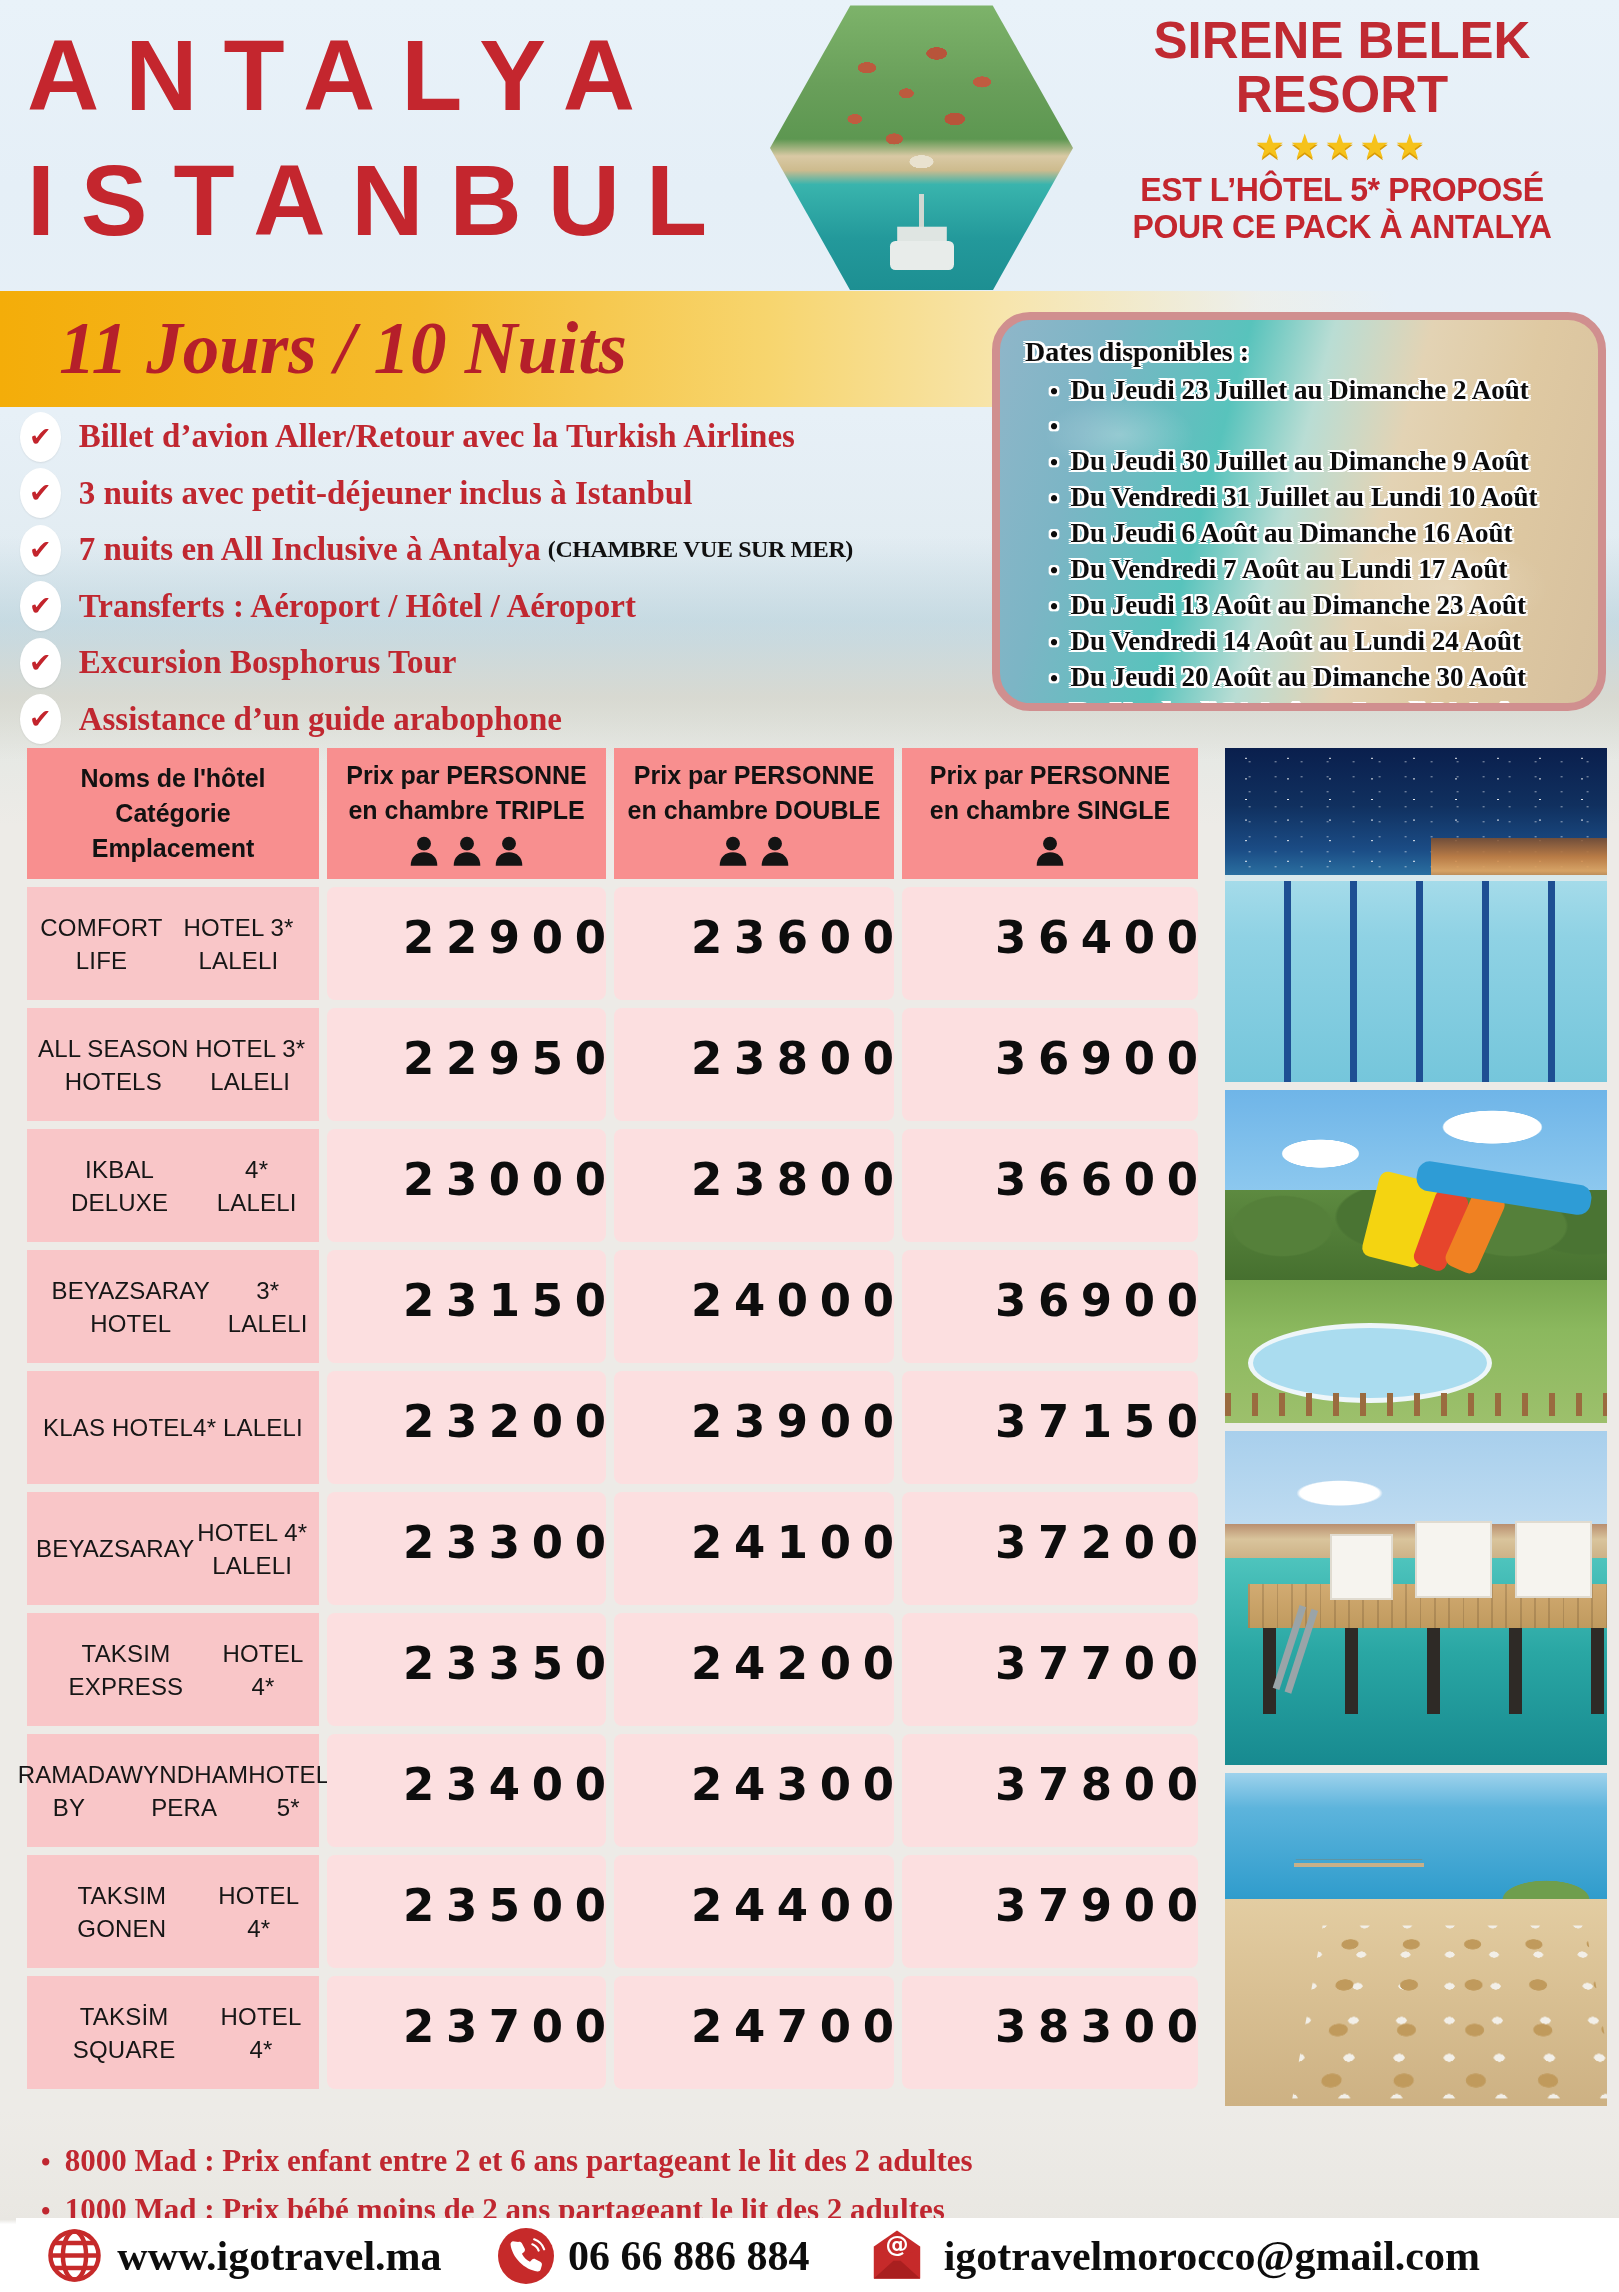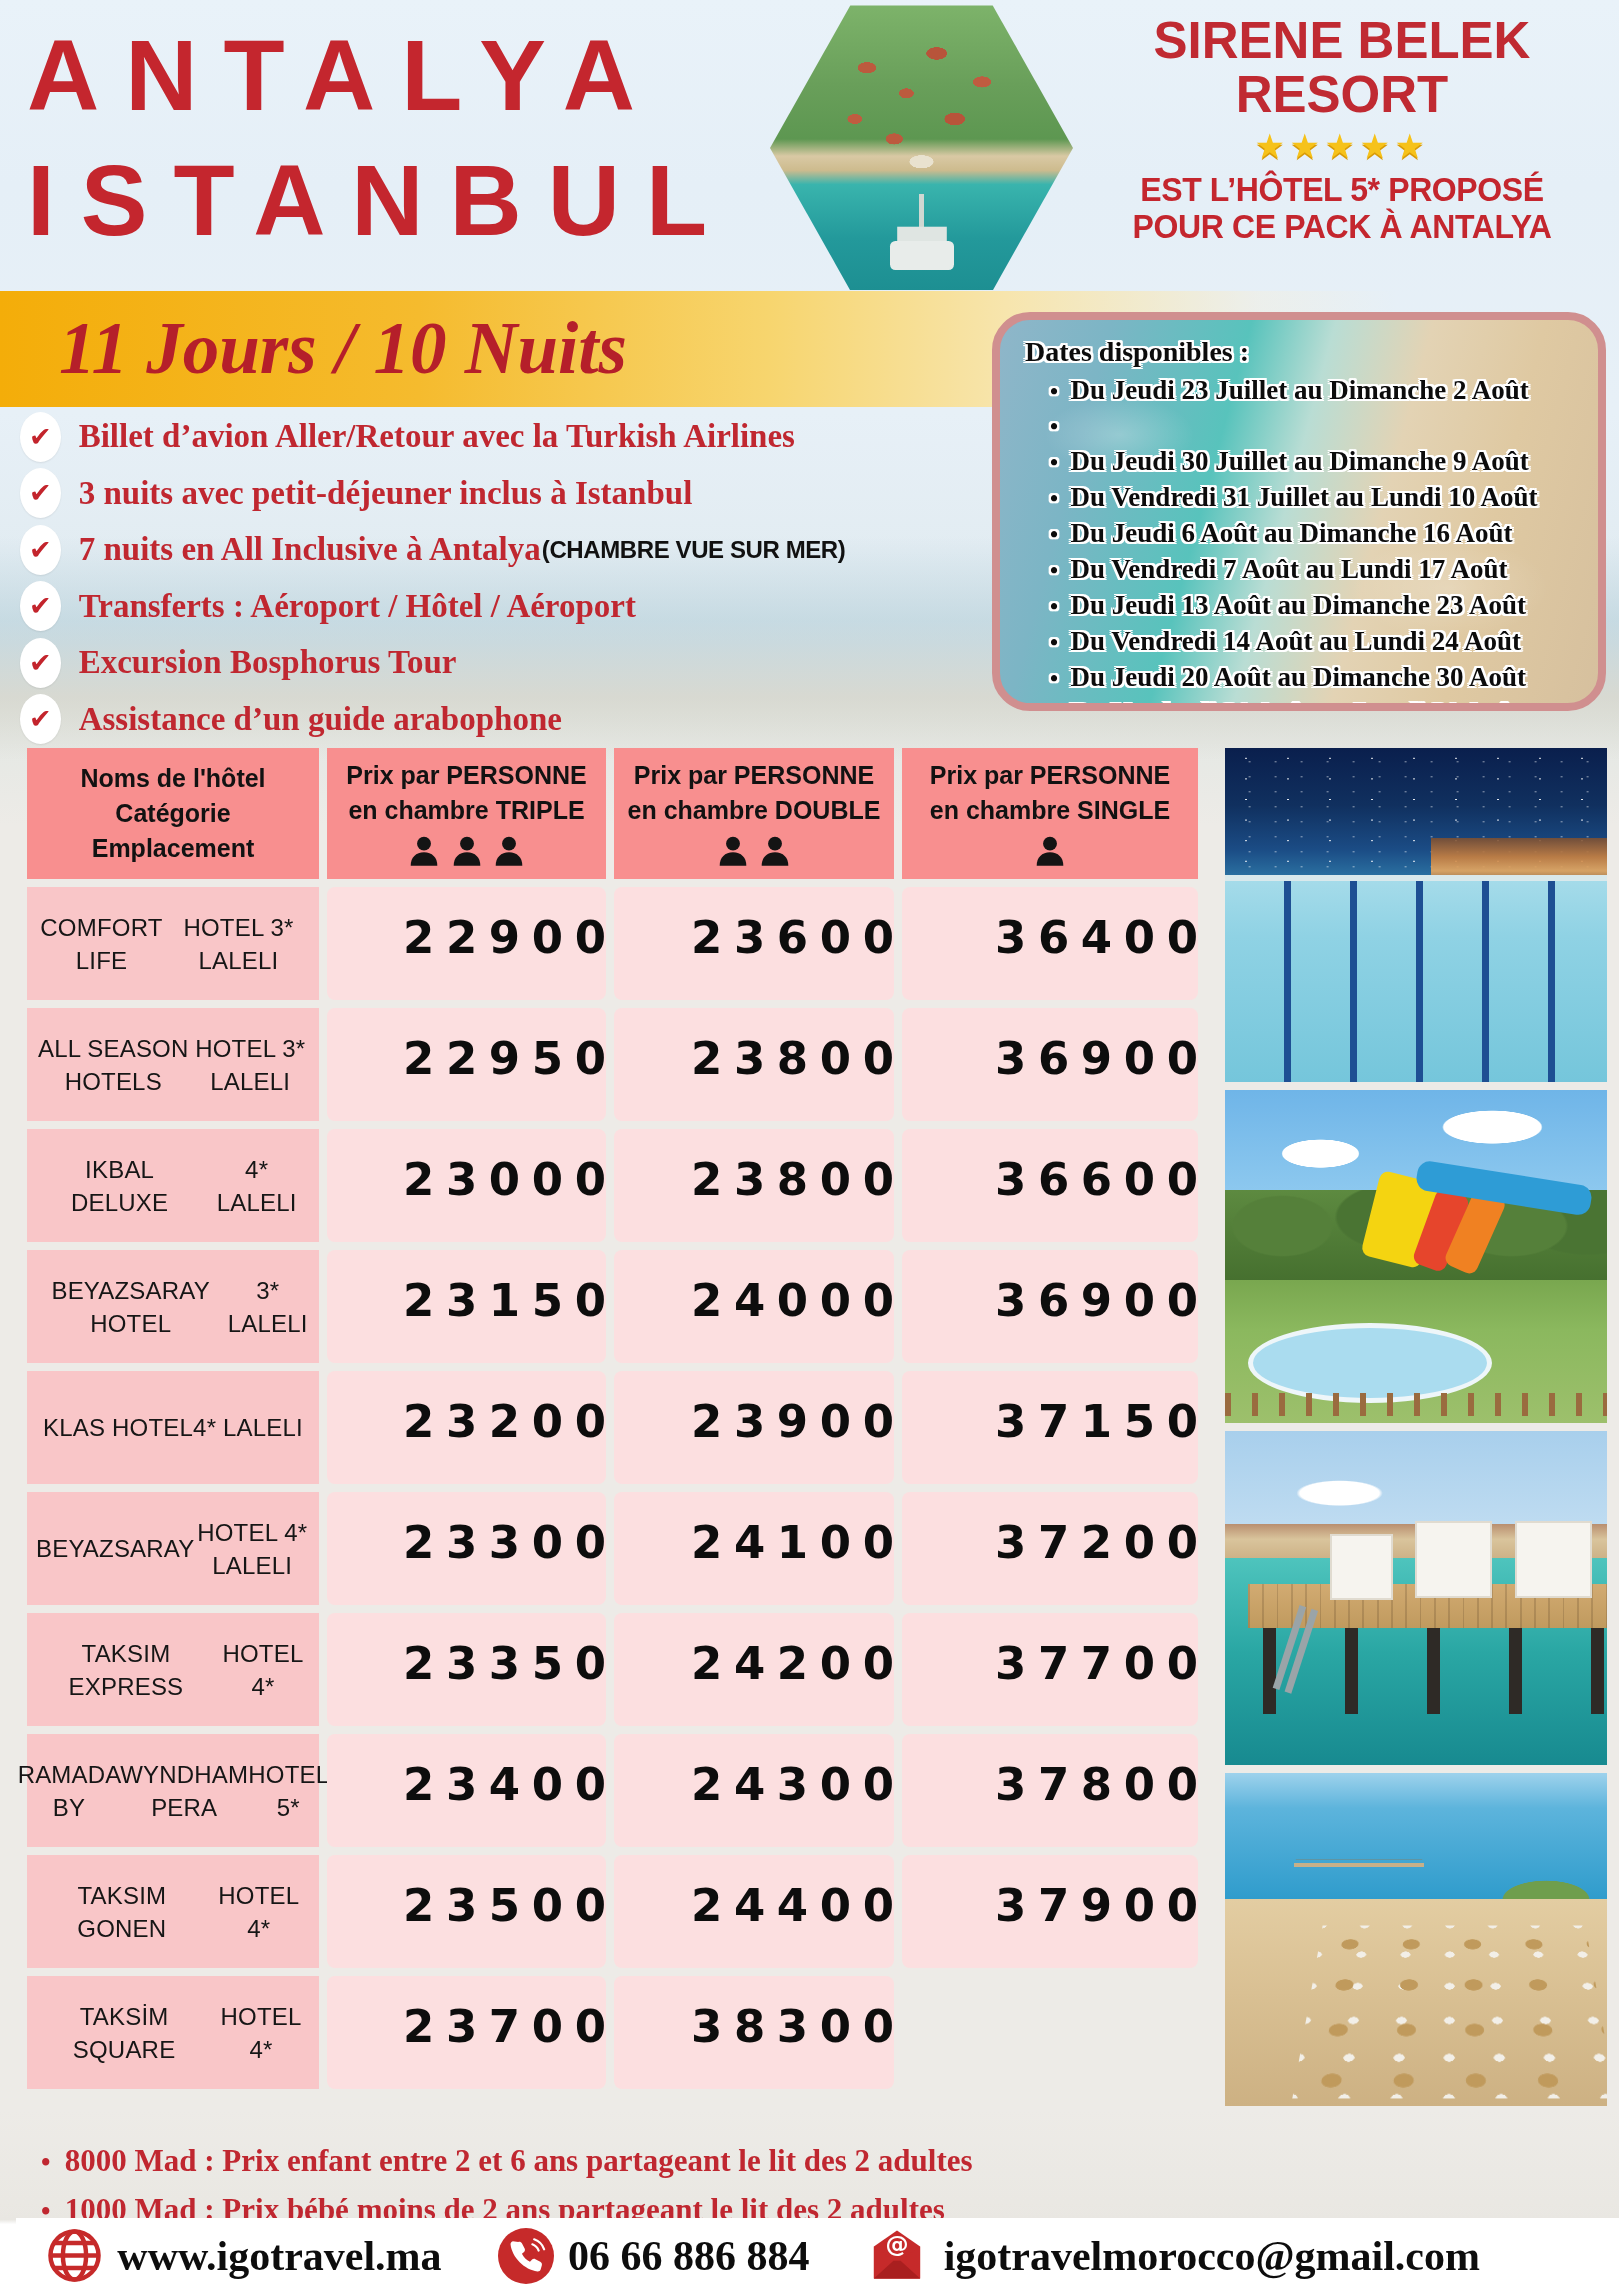--- a/index.html
+++ b/index.html
@@ -41,21 +41,21 @@
     background:linear-gradient(90deg,#f4ad09 0%,#f5bb2e 30%,#f7d56e 55%,#f7e5ad 72%,rgba(248,238,213,0.35) 90%,rgba(248,238,213,0) 100%); }
   .banner-text { font-family:"Liberation Serif","DejaVu Serif",serif; font-style:italic; font-weight:700; font-size:73px; color:#b51f2a; }
 
   
   .checklist { position:absolute; left:19.7px; top:414px; width:972px; }
   .check-item { display:flex; align-items:center; margin-bottom:11.6px; height:45px; }
   .check-bubble { flex:0 0 41px; width:41px; height:50px; background:#ffffff; border-radius:50%;
     display:flex; align-items:center; justify-content:center; margin-right:18px;
     color:#c3242c; font-size:27px; font-weight:bold; box-shadow:0 0.9px 1.8px rgba(0,0,0,0.08); }
   .check-text { font-family:"Liberation Serif","DejaVu Serif",serif; font-weight:700; font-size:33px; color:#c02730; white-space:nowrap; }
-  .check-suffix { font-family:Liberation Sans, sans-serif; font-weight:800; font-size:24px; color:#111; margin-left:1px; letter-spacing:-0.4px; white-space:nowrap;text-align:center; }
+  .check-suffix { font-family:Liberation Serif, serif; font-weight:800; font-size:24px; color:#111; margin-left:7px; letter-spacing:-0.4px; white-space:nowrap;text-align:center; }
 
   
   .dates-box { position:absolute; left:992px; top:312px; width:614px; height:399px;
     border:8px solid #d08f8f; border-radius:38px; padding:16px 21.5px 9px 25px; overflow:hidden;
     background:linear-gradient(105deg,#8fb6c9 0%,#7cb5c5 16%,#58c3bc 36%,#b9ddd4 48%,#e3d3b4 62%,#dfc9a2 78%,#d6c09e 100%); }
   .dates-box::before { content:""; position:absolute; inset:0; background:
     radial-gradient(107px 54px at 20% 30%,rgba(255,255,255,0.25),transparent 70%),
     radial-gradient(143px 72px at 75% 70%,rgba(255,255,255,0.22),transparent 70%); }
   .outline-text { text-shadow:-2.2px -2.2px 0 #fff,2.2px -2.2px 0 #fff,-2.2px 2.2px 0 #fff,2.2px 2.2px 0 #fff,-2.2px 0 0 #fff,2.2px 0 0 #fff,0 -2.2px 0 #fff,0 2.2px 0 #fff; }
   .dates-title { position:relative; font-family:"Liberation Serif","DejaVu Serif",serif; font-weight:700; font-size:28px; color:#0c0c0c; margin-bottom:4.5px; }
@@ -435,20 +435,23 @@
             <span class="price-value">37900</span>
           </div>
         </div>
         <div class="t-row">
           <div class="name-cell">
             <div class="name-line">TAKSİM SQUARE</div>
             <div class="name-line">HOTEL 4*</div>
           </div>
           <div class="price-cell">
             <span class="price-value">23700</span>
+          </div>
+          <div class="price-cell">
+            <span class="price-value">24700</span>
           </div>
           <div class="price-cell">
             <span class="price-value">38300</span>
           </div>
         </div>
       </div>
   </div>
 
   <div class="photos" id="photos">
       <div class="photo">

